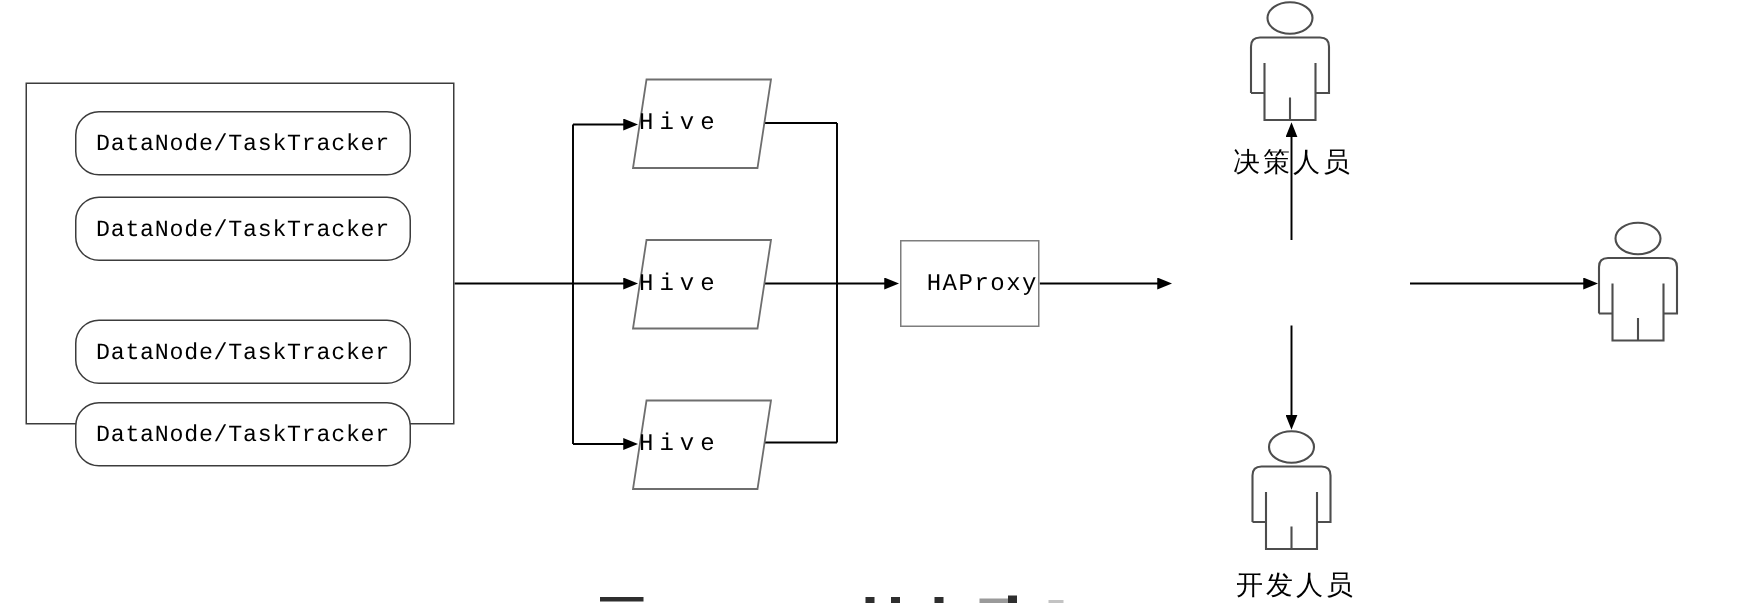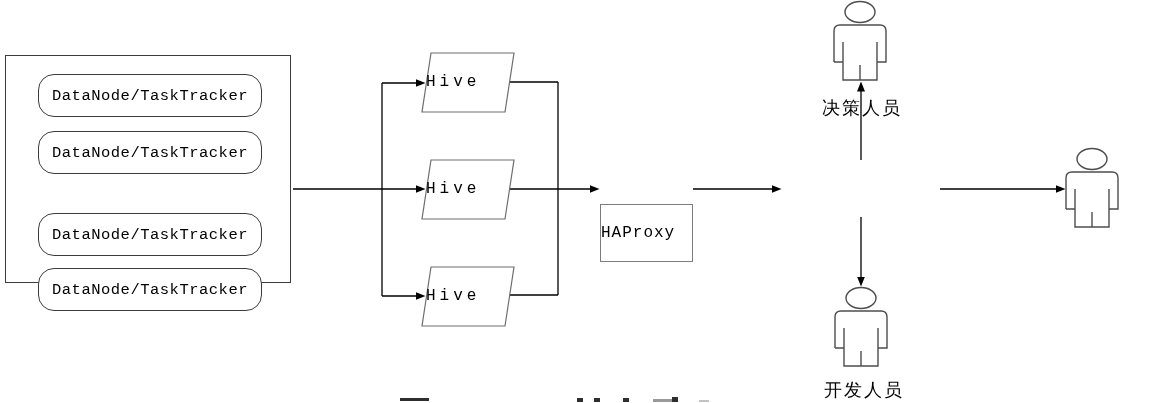--- a/index.html
+++ b/index.html
@@ -4,24 +4,24 @@
 <style>
   html,body{margin:0;padding:0;background:#ffffff;}
   .stage{
     position:relative;width:1160px;height:403px;background:#ffffff;
     overflow:hidden;
     font-family:"Liberation Mono","DejaVu Sans Mono",monospace;
     color:#000;
   }
   svg.wires{position:absolute;left:0;top:0;z-index:1;}
   .node{position:absolute;z-index:2;box-sizing:border-box;background:#fff;
-        display:flex;align-items:center;justify-content:flex-start;margin-top:44px;}
+        display:flex;align-items:center;justify-content:flex-end;}
   .hadoop-box{
     position:absolute;z-index:2;box-sizing:border-box;
-    left:5px;top:55px;width:286px;height:228px;
+    left:17px;top:55px;width:286px;height:228px;
     border:1px solid #3c3c3c;background:#fff;
   }
   .dn{
     position:absolute;box-sizing:border-box;
     left:32px;width:224px;height:43px;
     border:1px solid #3c3c3c;border-radius:16px;background:#fff;
     display:flex;align-items:center;justify-content:center;
     font-size:15.5px;letter-spacing:0.5px;white-space:nowrap;
   }
   .hadoop-label{

